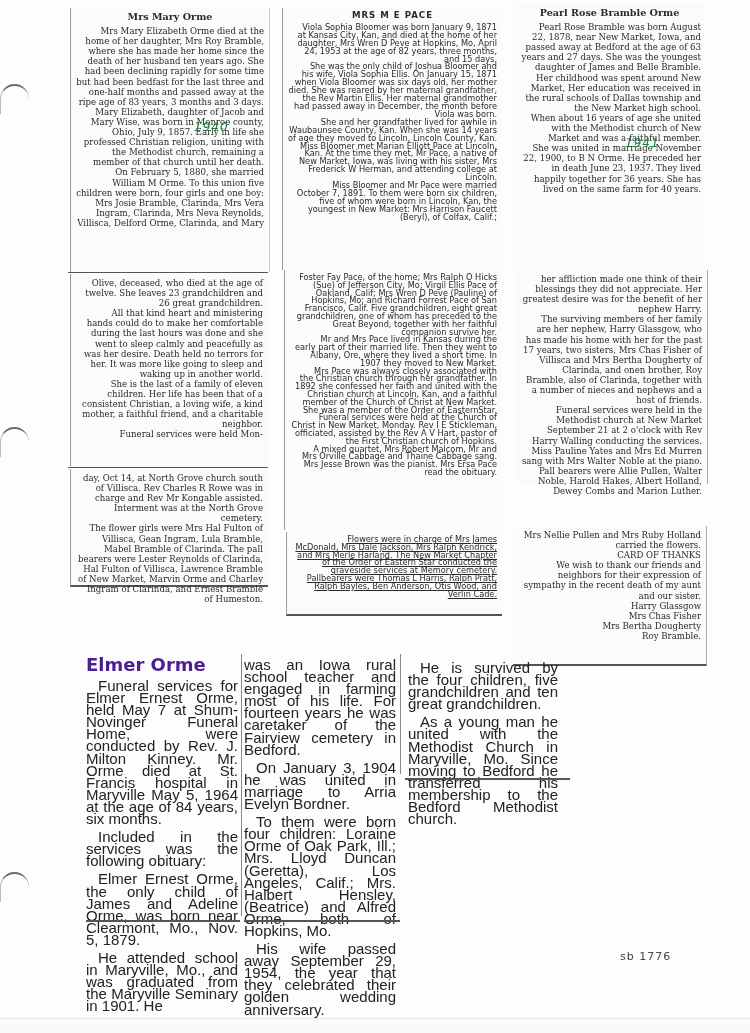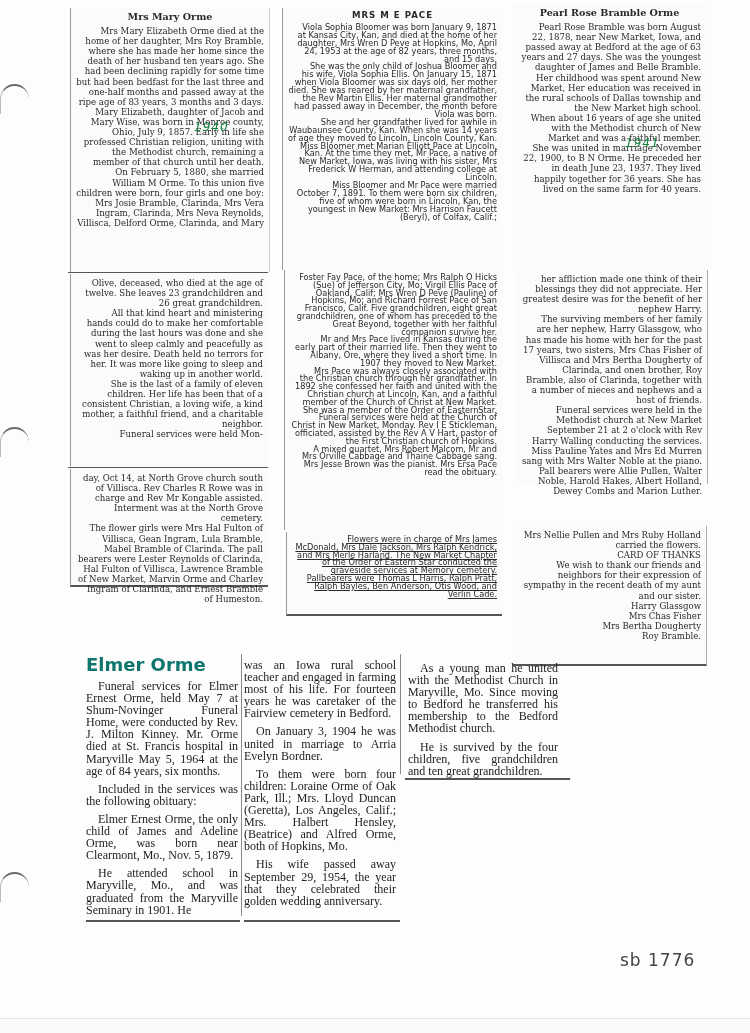--- a/index.html
+++ b/index.html
@@ -18,26 +18,26 @@
     border-left: 1px solid #9a9a9a;
   }
   .clip p { margin: 0; text-indent: 10px; hyphens: none; text-align: right; }
   .clip .hd { text-align: center; font-weight: bold; font-size: 9.6px; text-indent: 0; margin-bottom: 4px; }
   .clip .hd.sans { font-family: "DejaVu Sans", "Liberation Sans", sans-serif; font-size: 8.6px; letter-spacing: 1px; }
   .clip.bottom-line { border-bottom: 2px solid #555; }
   .hand { font-family: "DejaVu Sans", sans-serif; font-style: italic; font-weight: normal; color: #15803d; font-size: 12px; letter-spacing: 1px; }
   .center { text-align: center; text-indent: 0 !important; }
   .sig { text-indent: 0 !important; padding-left: 70px; text-align: left; }
 
-  .elmer { position: absolute; font-family: Liberation Serif, serif; font-size: 12px; line-height: 12.1px; color: #222; text-align: justify; }
+  .elmer { position: absolute; font-family: Liberation Sans, sans-serif; font-size: 15px; line-height: 12.1px; color: #222; text-align: justify; }
   .elmer p { margin: 0 0 6px 0; text-indent: 12px; }
-  .elmer-title { position: absolute; left: 86px; top: 654px; font-family: "DejaVu Sans", "Liberation Sans", sans-serif; font-weight: bold; font-size: 18px; color: #0f766e; }
+  .elmer-title { position: absolute; left: 86px; top: 654px; font-family: "DejaVu Sans", "Liberation Sans", sans-serif; font-weight: bold; font-size: 18px; color: #4c1d95; }
   .vrule { position: absolute; width: 1px; background: #888; }
   .hrule { position: absolute; height: 2px; background: #555; }
-  .catalog { position: absolute; left: 620px; top: 950px; font-family: "DejaVu Sans", sans-serif; font-size: 17px; color: #444; letter-spacing: 1px; }
+  .catalog { position: absolute; left: 620px; top: 950px; font-family: "DejaVu Sans", sans-serif; font-size: 11px; color: #444; letter-spacing: 1px; }
 </style>
 </head>
 <body>
 
 <div class="hole" style="top:84px"></div>
 <div class="hole" style="top:427px"></div>
 <div class="hole" style="top:872px"></div>
 
 <div class="clip" style="left:70px; top:8px; width:200px; height:264px; border-right:1px solid #ccc;">
   <div class="hd">Mrs Mary Orme</div>
@@ -115,21 +115,21 @@
 </div>
 <div class="vrule" style="left:241px; top:654px; height:262px;"></div>
 <div class="elmer" style="left:244px; top:659px; width:152px;">
   <p style="text-indent:0">was an Iowa rural school teacher and engaged in farming most of his life. For fourteen years he was caretaker of the Fairview cemetery in Bedford.</p>
   <p>On January 3, 1904 he was united in marriage to Arria Evelyn Bordner.</p>
   <p>To them were born four children: Loraine Orme of Oak Park, Ill.; Mrs. Lloyd Duncan (Geretta), Los Angeles, Calif.; Mrs. Halbert Hensley, (Beatrice) and Alfred Orme, both of Hopkins, Mo.</p>
   <p>His wife passed away September 29, 1954, the year that they celebrated their golden wedding anniversary.</p>
 </div>
 <div class="vrule" style="left:400px; top:654px; height:120px;"></div>
 <div class="elmer" style="left:408px; top:662px; width:150px;">
+  <p>He is survived by the four children, five grandchildren and ten great grandchildren.</p>
   <p>As a young man he united with the Methodist Church in Maryville, Mo. Since moving to Bedford he transferred his membership to the Bedford Methodist church.</p>
-  <p>He is survived by the four children, five grandchildren and ten great grandchildren.</p>
 </div>
 <div class="hrule" style="left:86px; top:920px; width:154px;"></div>
 <div class="hrule" style="left:244px; top:920px; width:156px;"></div>
 <div class="hrule" style="left:405px; top:778px; width:165px;"></div>
 
 <div class="catalog">sb 1776</div>
 <div class="page-edge"></div>
 
 </body></html>

